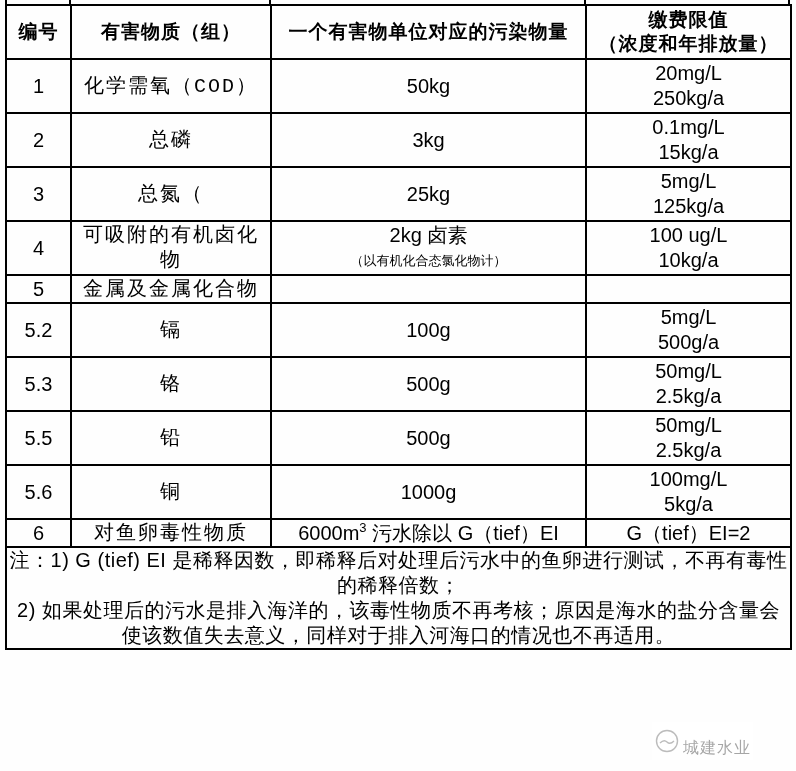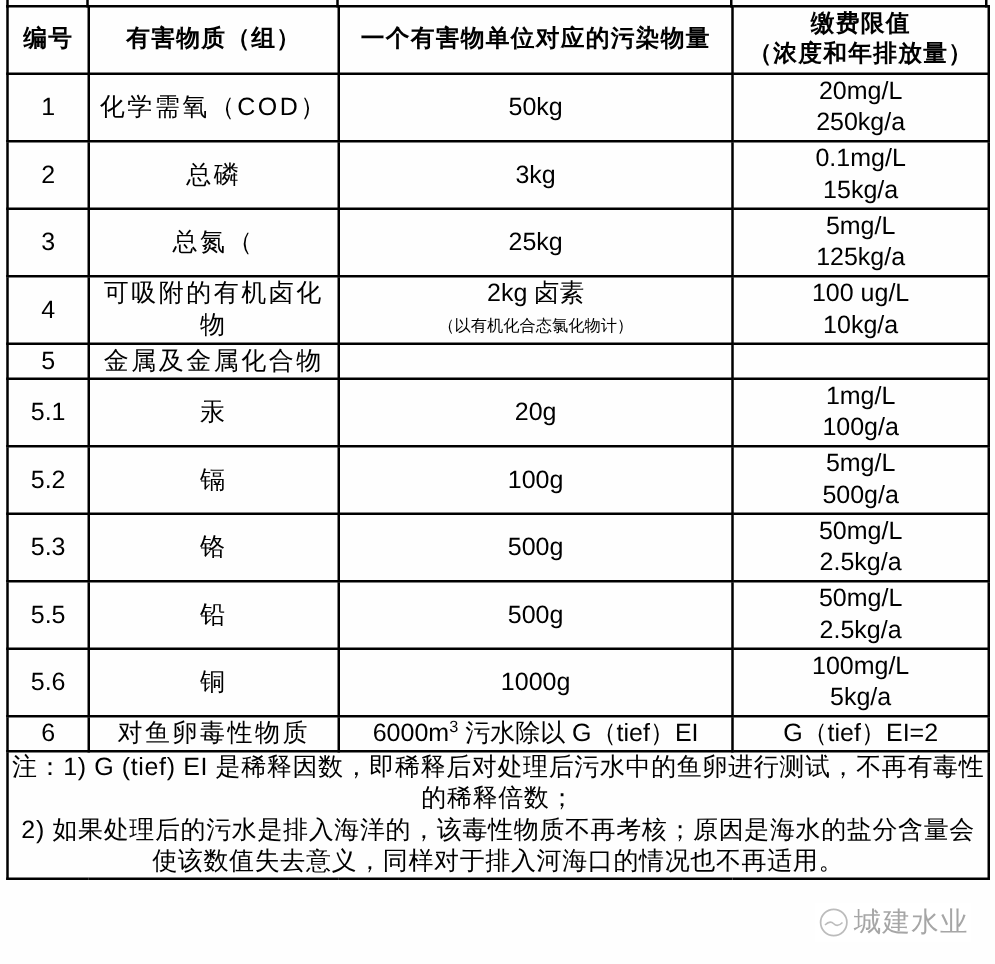--- a/index.html
+++ b/index.html
@@ -30,21 +30,21 @@
   }
   tr.hdr td {
     height: 52px;
     font-weight: bold;
     font-size: 19px;
     line-height: 24px;
     letter-spacing: 1px;
   }
   tr.r-std td { height: 52px; }
   tr.r-short td { height: 26px; }
-  td.substance { font-size: 19px; letter-spacing: 2px; }
+  td.substance { font-size: 19px; letter-spacing: 2px; font-family: Liberation Mono, monospace; }
   td.notes-cell {
     text-align: left;
     padding: 5px 8px 6px 8px;
     font-size: 19.5px;
     line-height: 27px;
     letter-spacing: 0.5px;
     height: 96px;
     vertical-align: top;
     border-radius: 12px;
   }
@@ -61,24 +61,25 @@
     position: absolute;
     left: 652px;
     top: 722px;
     display: flex;
     align-items: center;
     gap: 3px;
     background: rgba(255, 255, 255, 0.72);
     padding: 1px 2px;
   }
   .watermark .wm-text {
-    font-size: 22px;
+    font-size: 16px;
     color: rgba(150, 150, 150, 0.85);
     letter-spacing: 1px;
     white-space: nowrap;
+    margin-top: 15px;
   }
 </style>
 </head>
 <body>
 
 <div class="page">
 
   <div class="stub" style="left:5px"></div>
   <div class="stub" style="left:69px"></div>
   <div class="stub" style="left:269px"></div>
@@ -147,29 +148,20 @@
       </td>
     </tr>
 
     <tr class="r-short">
       <td>5</td>
       <td class="substance">金属及金属化合物</td>
       <td></td>
       <td></td>
     </tr>
 
-    <tr class="r-std">
-      <td>5.1</td>
-      <td class="substance">汞</td>
-      <td>20g</td>
-      <td>
-        <div>1mg/L</div>
-        <div>100g/a</div>
-      </td>
-    </tr>
 
     <tr class="r-std">
       <td>5.2</td>
       <td class="substance">镉</td>
       <td>100g</td>
       <td>
         <div>5mg/L</div>
         <div>500g/a</div>
       </td>
     </tr>

